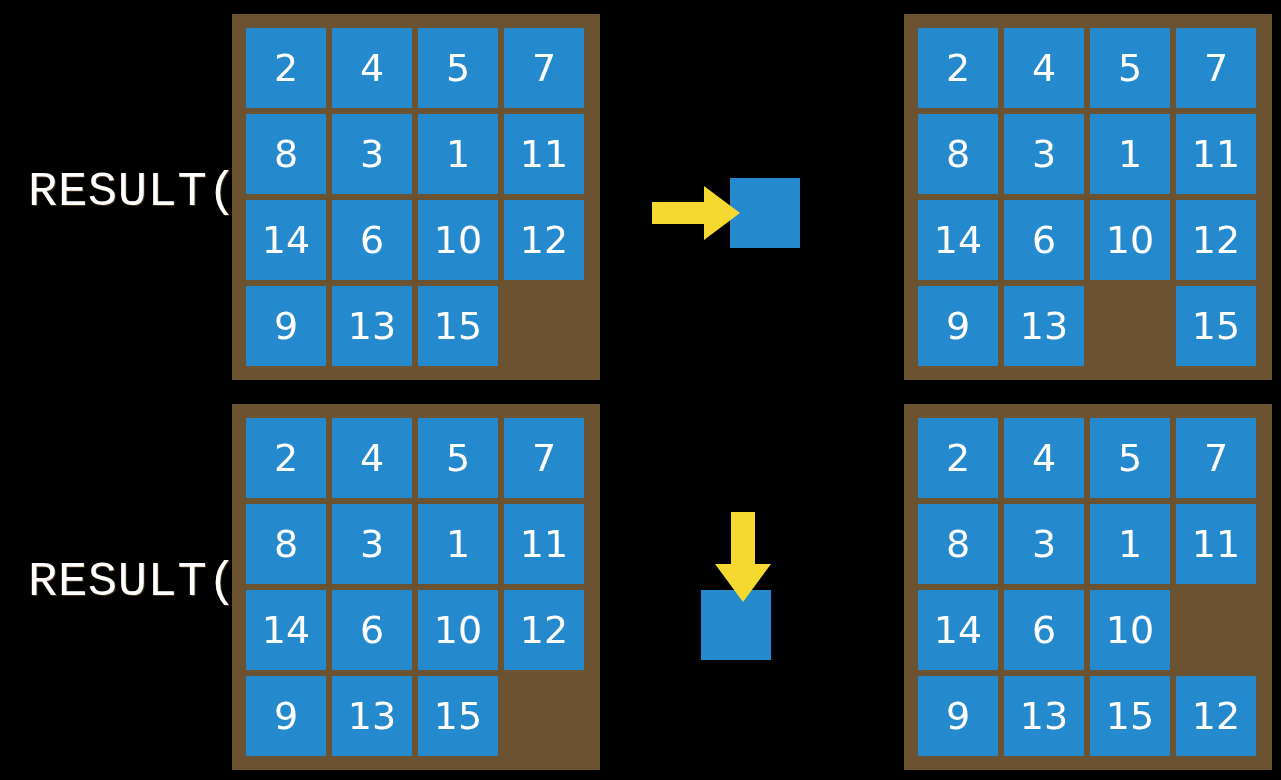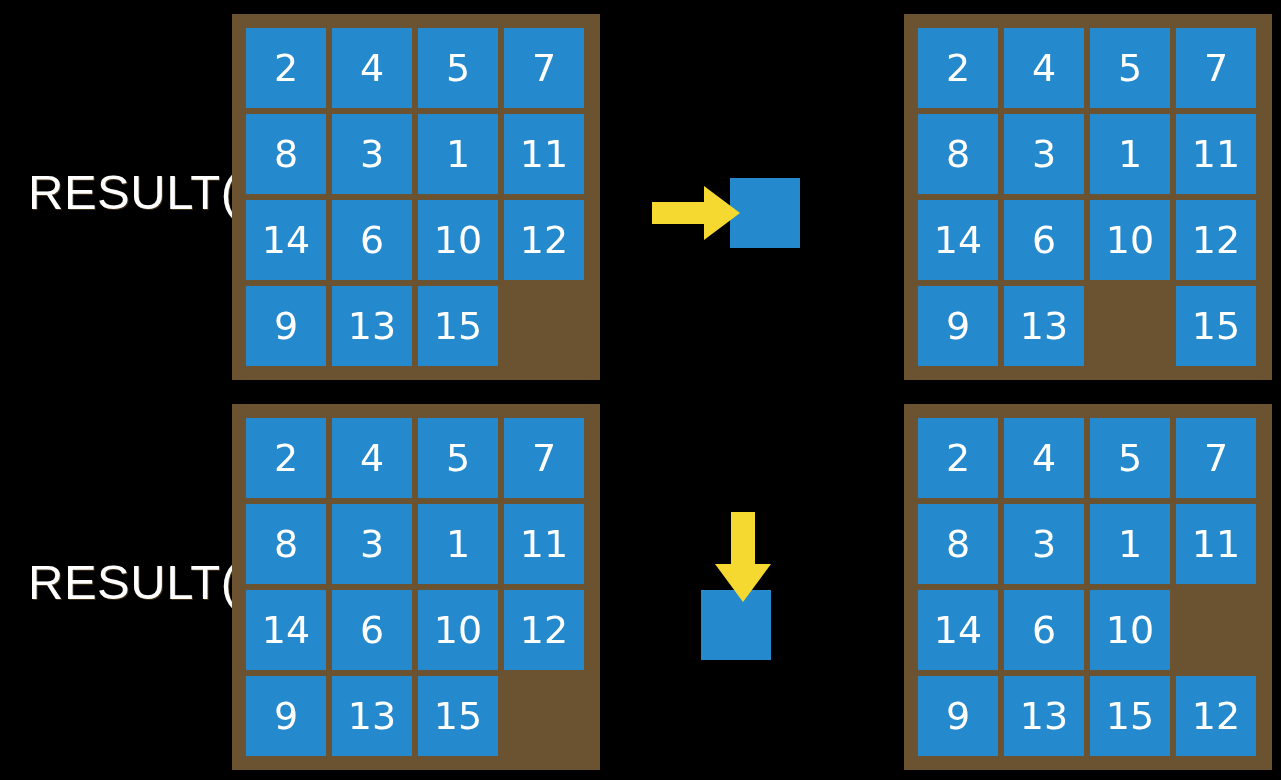--- a/index.html
+++ b/index.html
@@ -24,21 +24,21 @@
   }
   .row-top    { top: 0; }
   .row-bottom { top: 390px; }
 
   
   .result-label {
     position: absolute;
     left: 28px;
     top: 168px;
     color: #ffffff;
-    font-family: Liberation Sans, sans-serif;
+    font-family: Liberation Mono, monospace;
     font-size: 49px;
     font-variant: small-caps;
     letter-spacing: 0.5px;
     white-space: nowrap;
     line-height: 1;
     text-shadow: 1px 1px 0 rgba(120,90,40,0.55);
   }
 
   
   .board {

